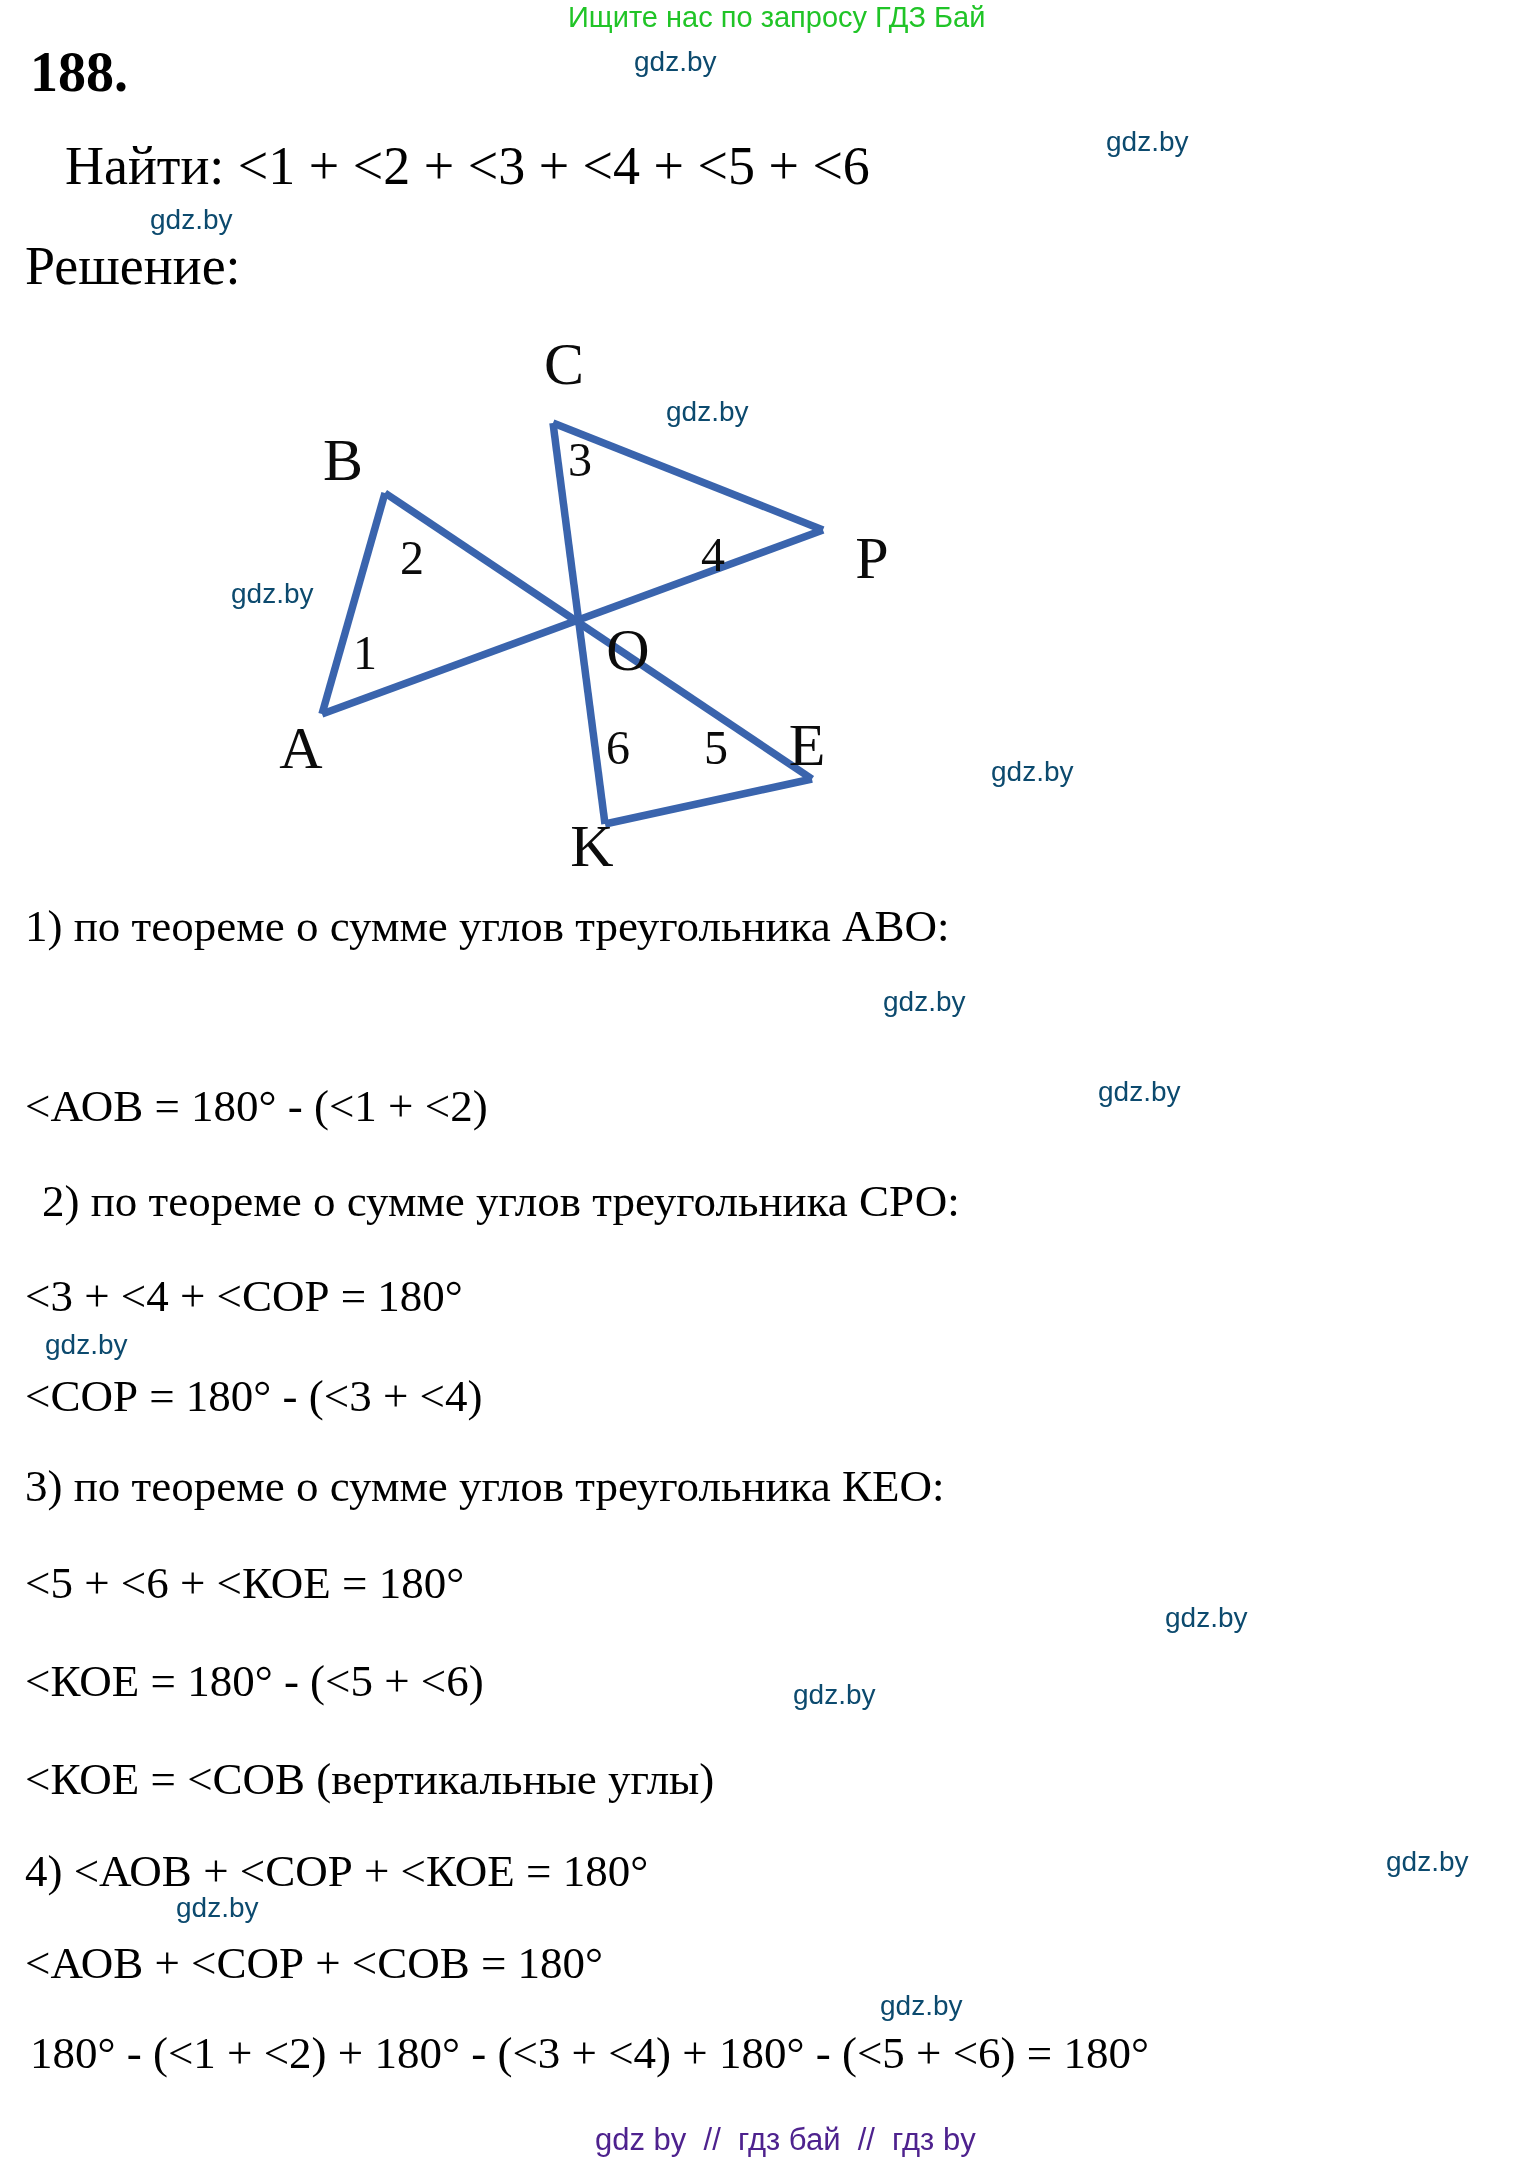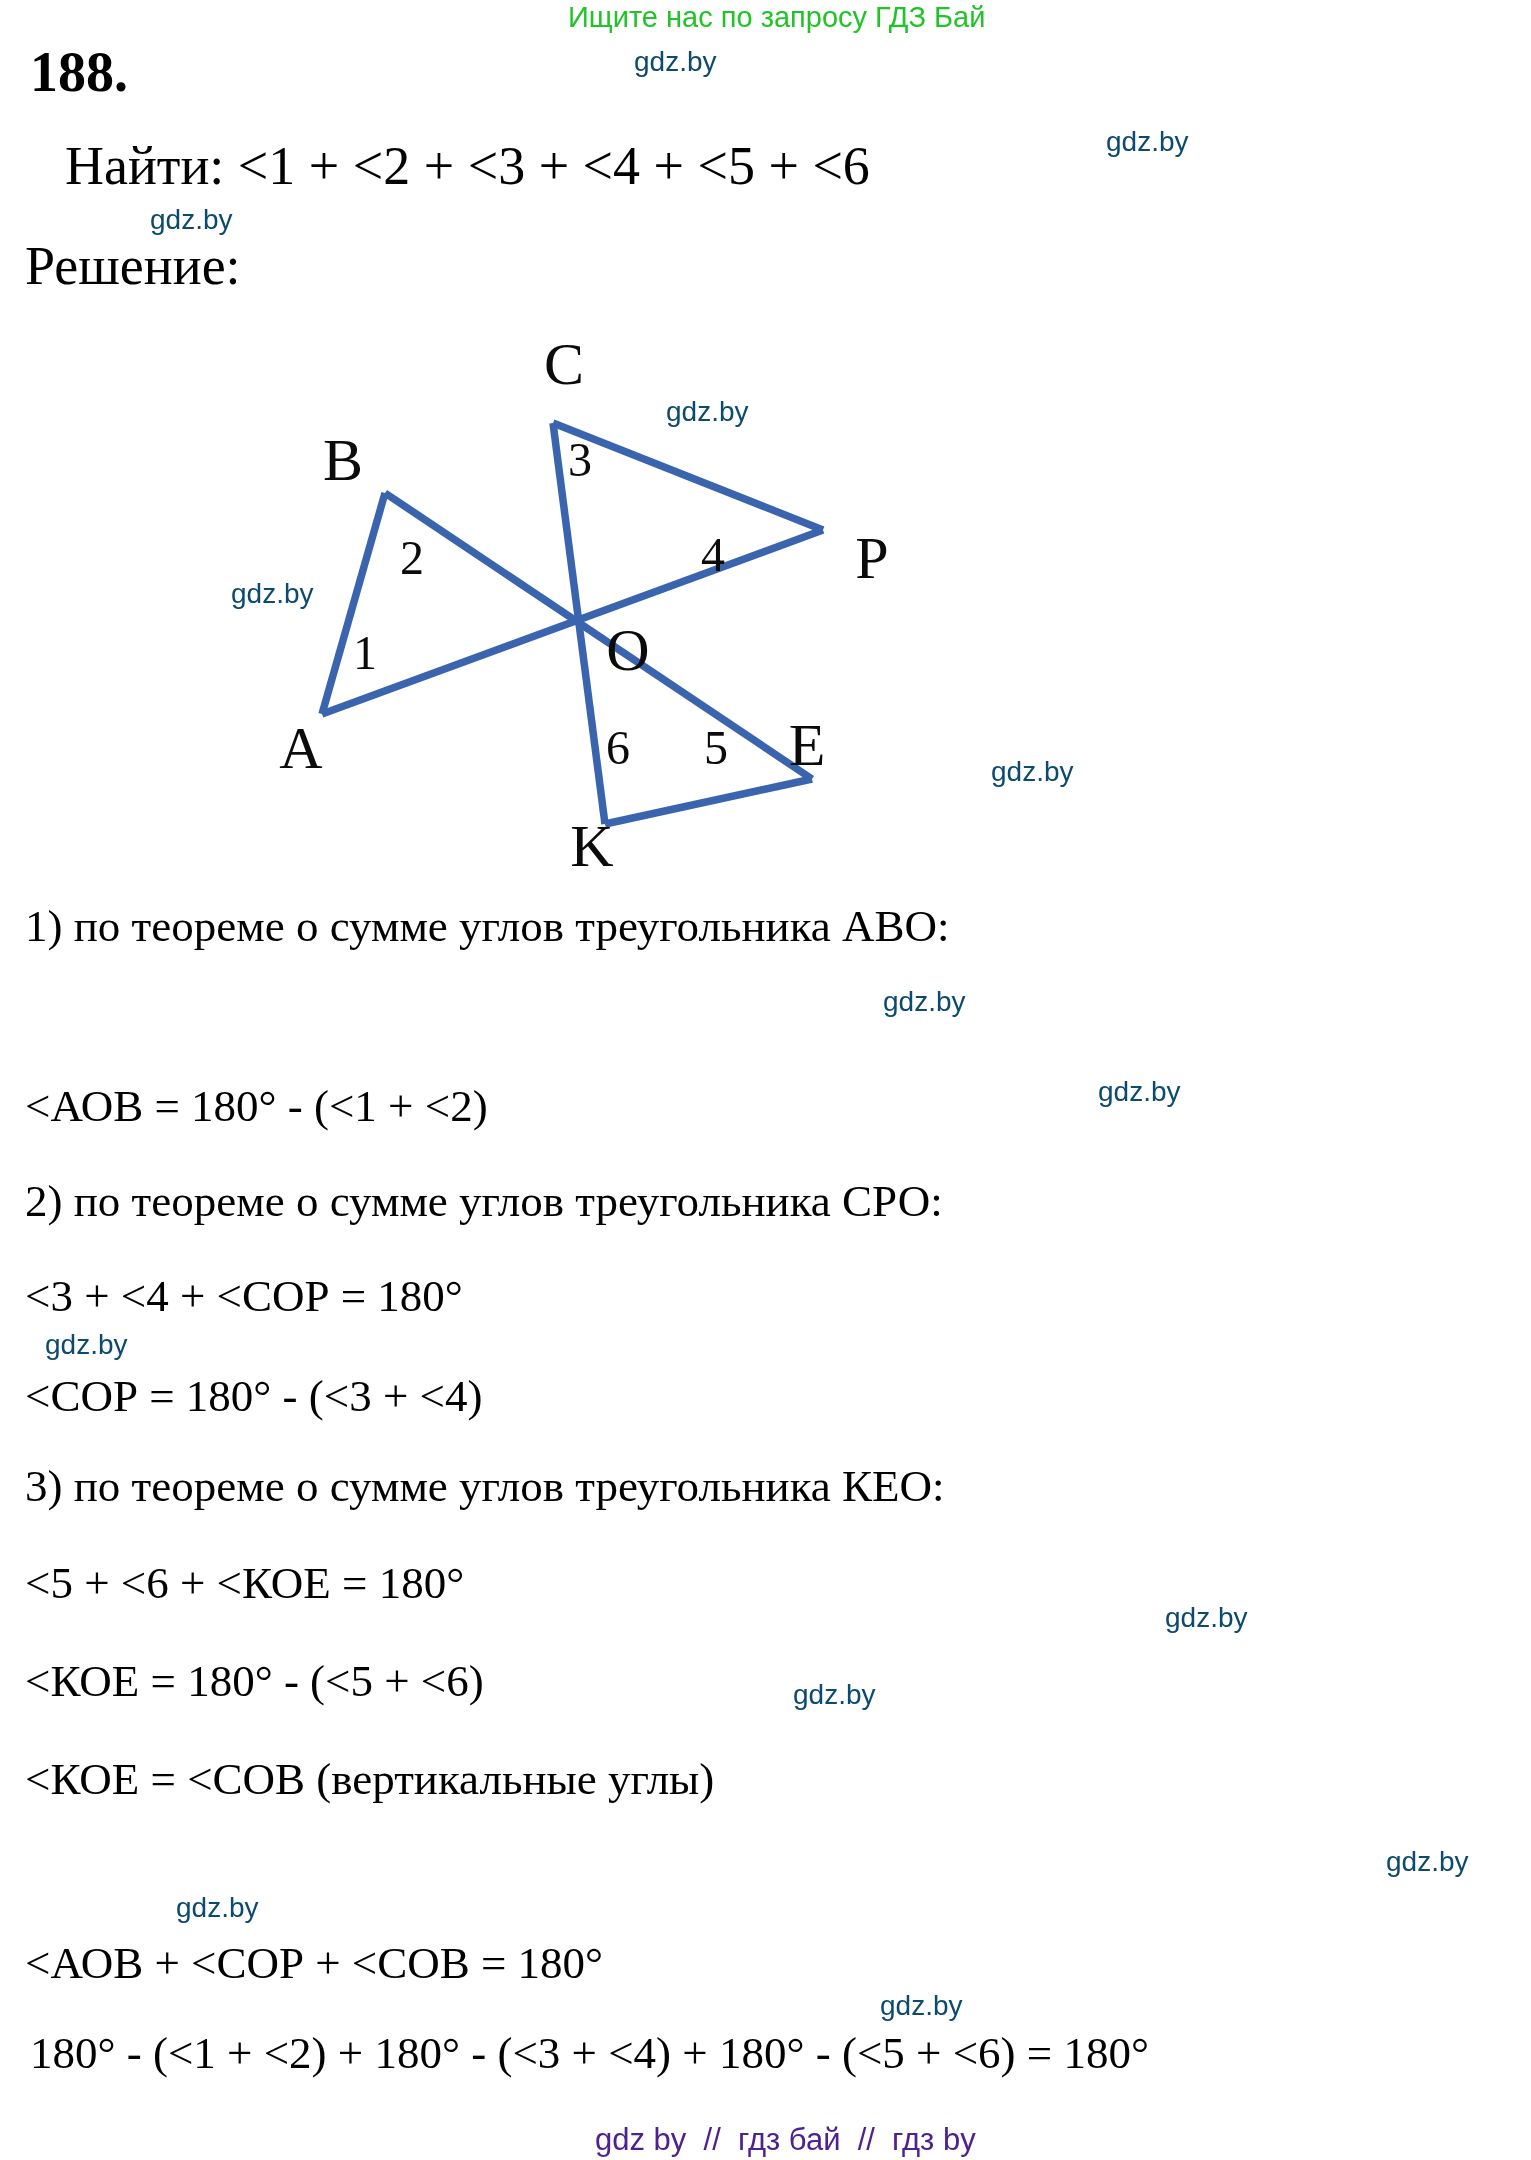--- a/index.html
+++ b/index.html
@@ -76,25 +76,26 @@
     <text class="alabel" x="365" y="369" text-anchor="middle">1</text>
     <text class="alabel" x="412" y="274" text-anchor="middle">2</text>
     <text class="alabel" x="580" y="176" text-anchor="middle">3</text>
     <text class="alabel" x="713" y="271" text-anchor="middle">4</text>
     <text class="alabel" x="716" y="464" text-anchor="middle">5</text>
     <text class="alabel" x="618" y="464" text-anchor="middle">6</text>
   </svg>
 
   <div class="abs sline" style="left:25px; top:904px;">1) по теореме о сумме углов треугольника АВО:</div>
   <div class="abs sline" style="left:25px; top:1084px;">&lt;АОВ = 180° - (&lt;1 + &lt;2)</div>
-  <div class="abs sline" style="left:25px; top:1179px;text-align:center;">2) по теореме о сумме углов треугольника СРО:</div>
+  <div class="abs sline" style="left:42px; top:1179px;text-align:center;">2) по теореме о сумме углов треугольника СРО:</div>
   <div class="abs sline" style="left:25px; top:1274px;">&lt;3 + &lt;4 + &lt;СОР = 180°</div>
   <div class="abs sline" style="left:25px; top:1374px;">&lt;СОР = 180° - (&lt;3 + &lt;4)</div>
   <div class="abs sline" style="left:25px; top:1464px;">3) по теореме о сумме углов треугольника КЕО:</div>
   <div class="abs sline" style="left:25px; top:1561px;">&lt;5 + &lt;6 + &lt;КОЕ = 180°</div>
   <div class="abs sline" style="left:25px; top:1659px;">&lt;КОЕ = 180° - (&lt;5 + &lt;6)</div>
   <div class="abs sline" style="left:25px; top:1757px;">&lt;КОЕ = &lt;СОВ (вертикальные углы)</div>
+  <div class="abs sline" style="left:25px; top:1849px;">4) &lt;АОВ + &lt;СОР + &lt;КОЕ = 180°</div>
   <div class="abs sline" style="left:25px; top:1941px;">&lt;АОВ + &lt;СОР + &lt;СОВ = 180°</div>
   <div class="abs sline" style="left:30px; top:2031px;">180° - (&lt;1 + &lt;2) + 180° - (&lt;3 + &lt;4) + 180° - (&lt;5 + &lt;6) = 180°</div>
 
   <div class="abs footer" style="left:595px; top:2124px;">gdz by  //  гдз бай  //  гдз by</div>
 
 </div>
 
 </body></html>

